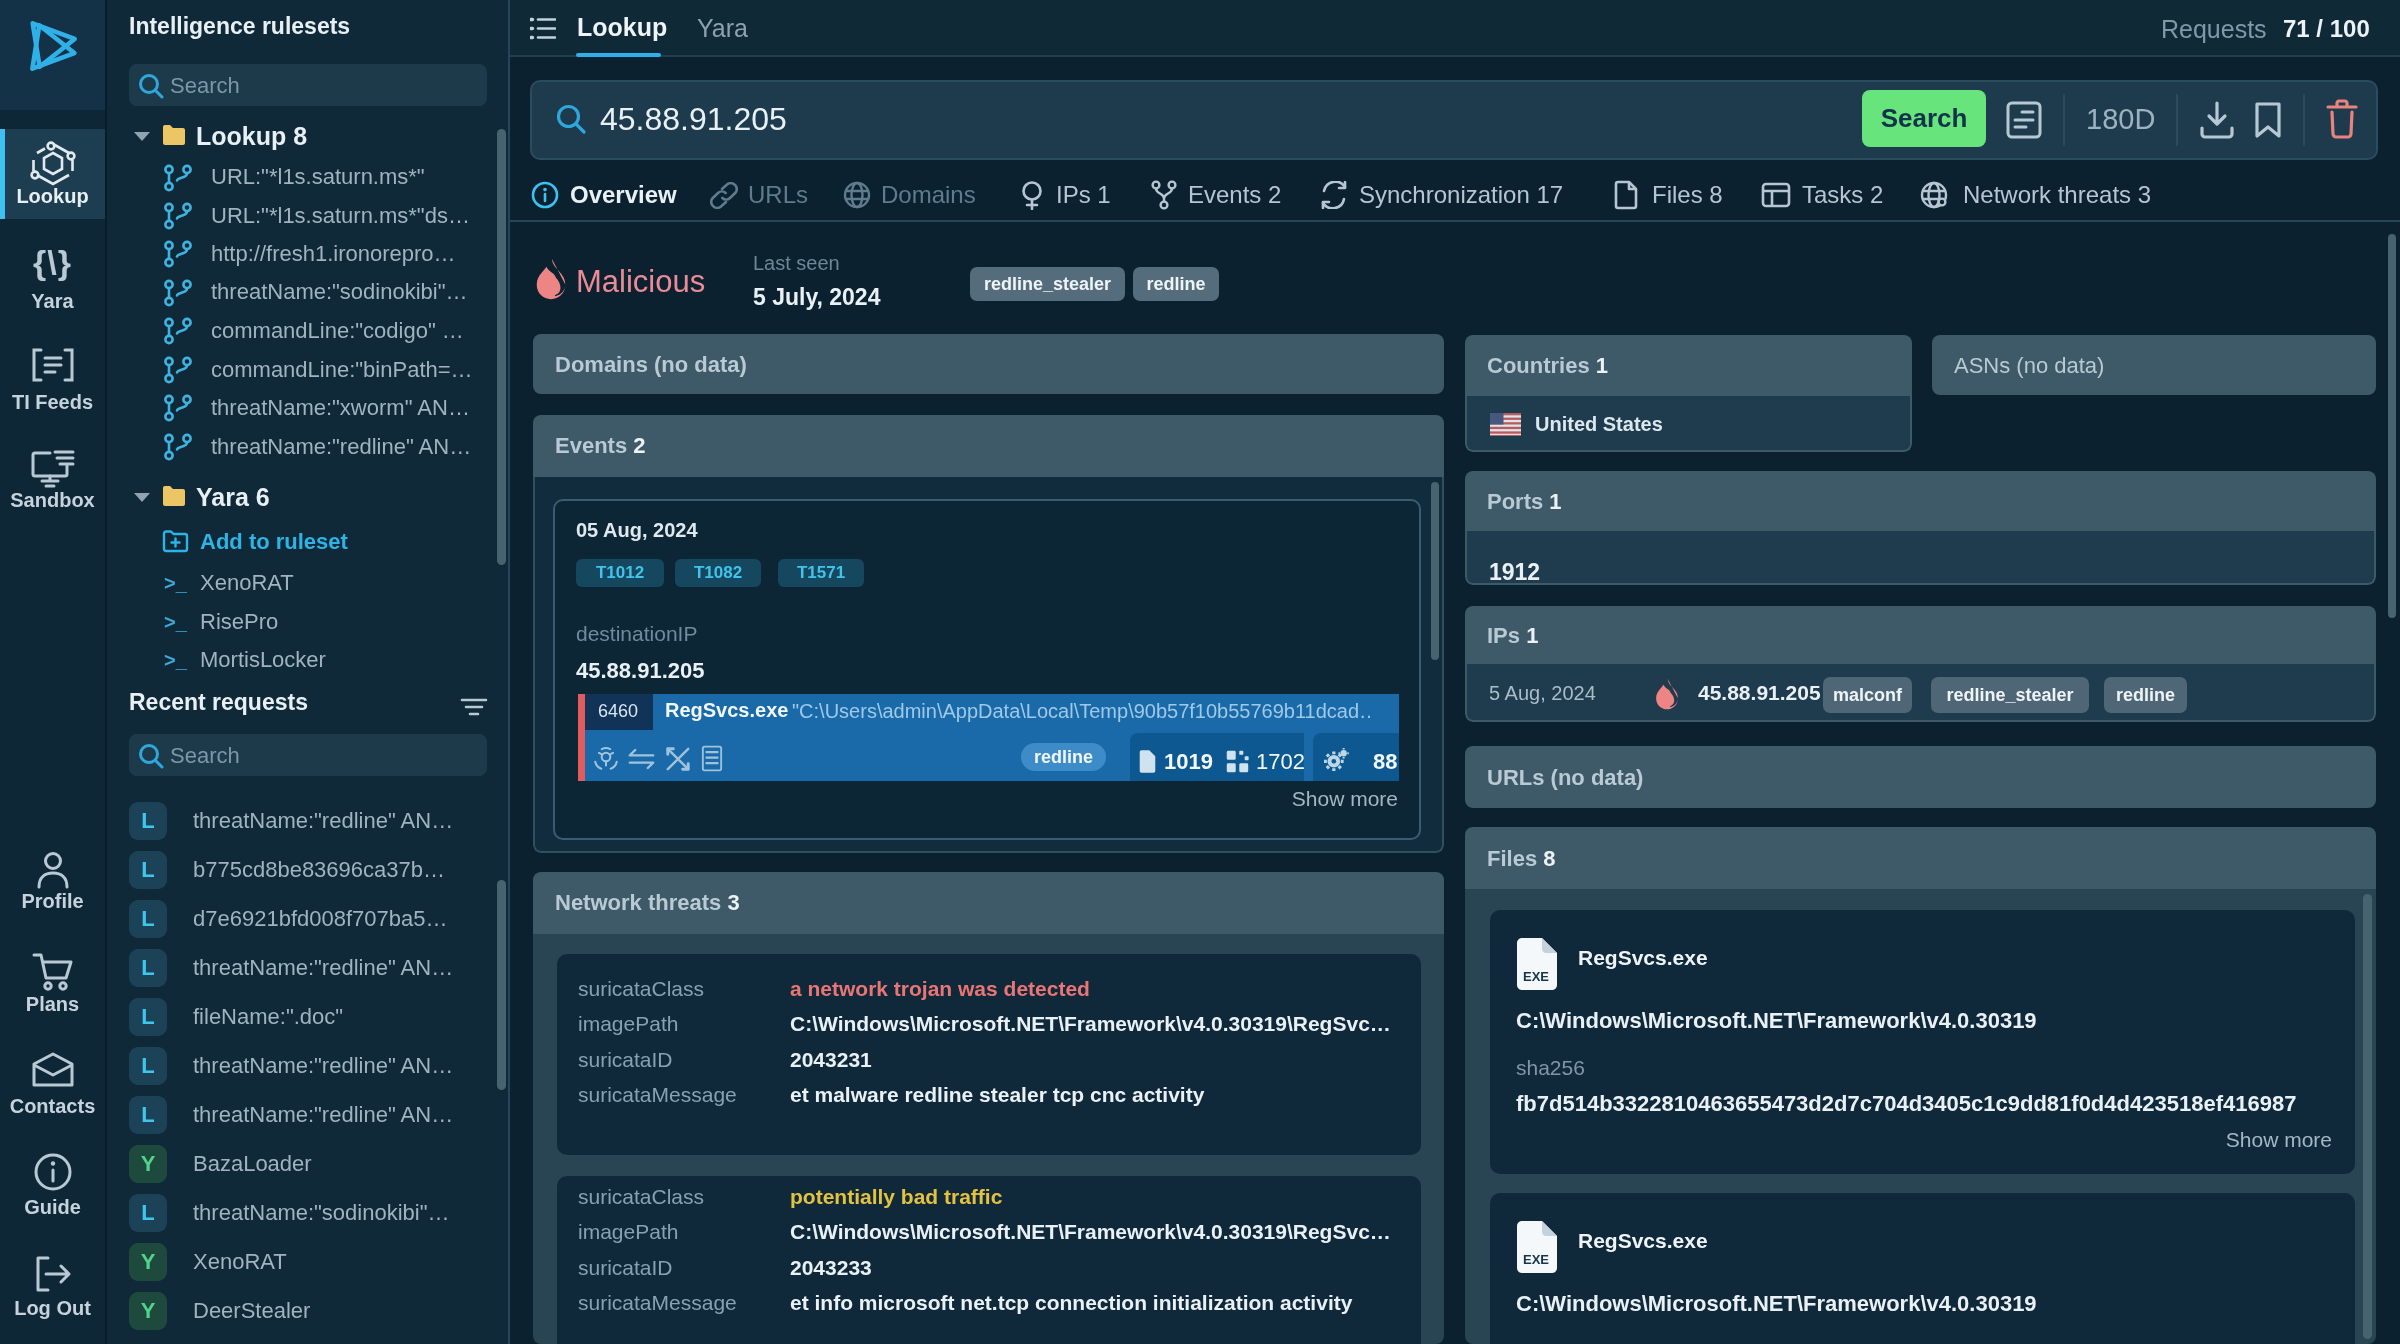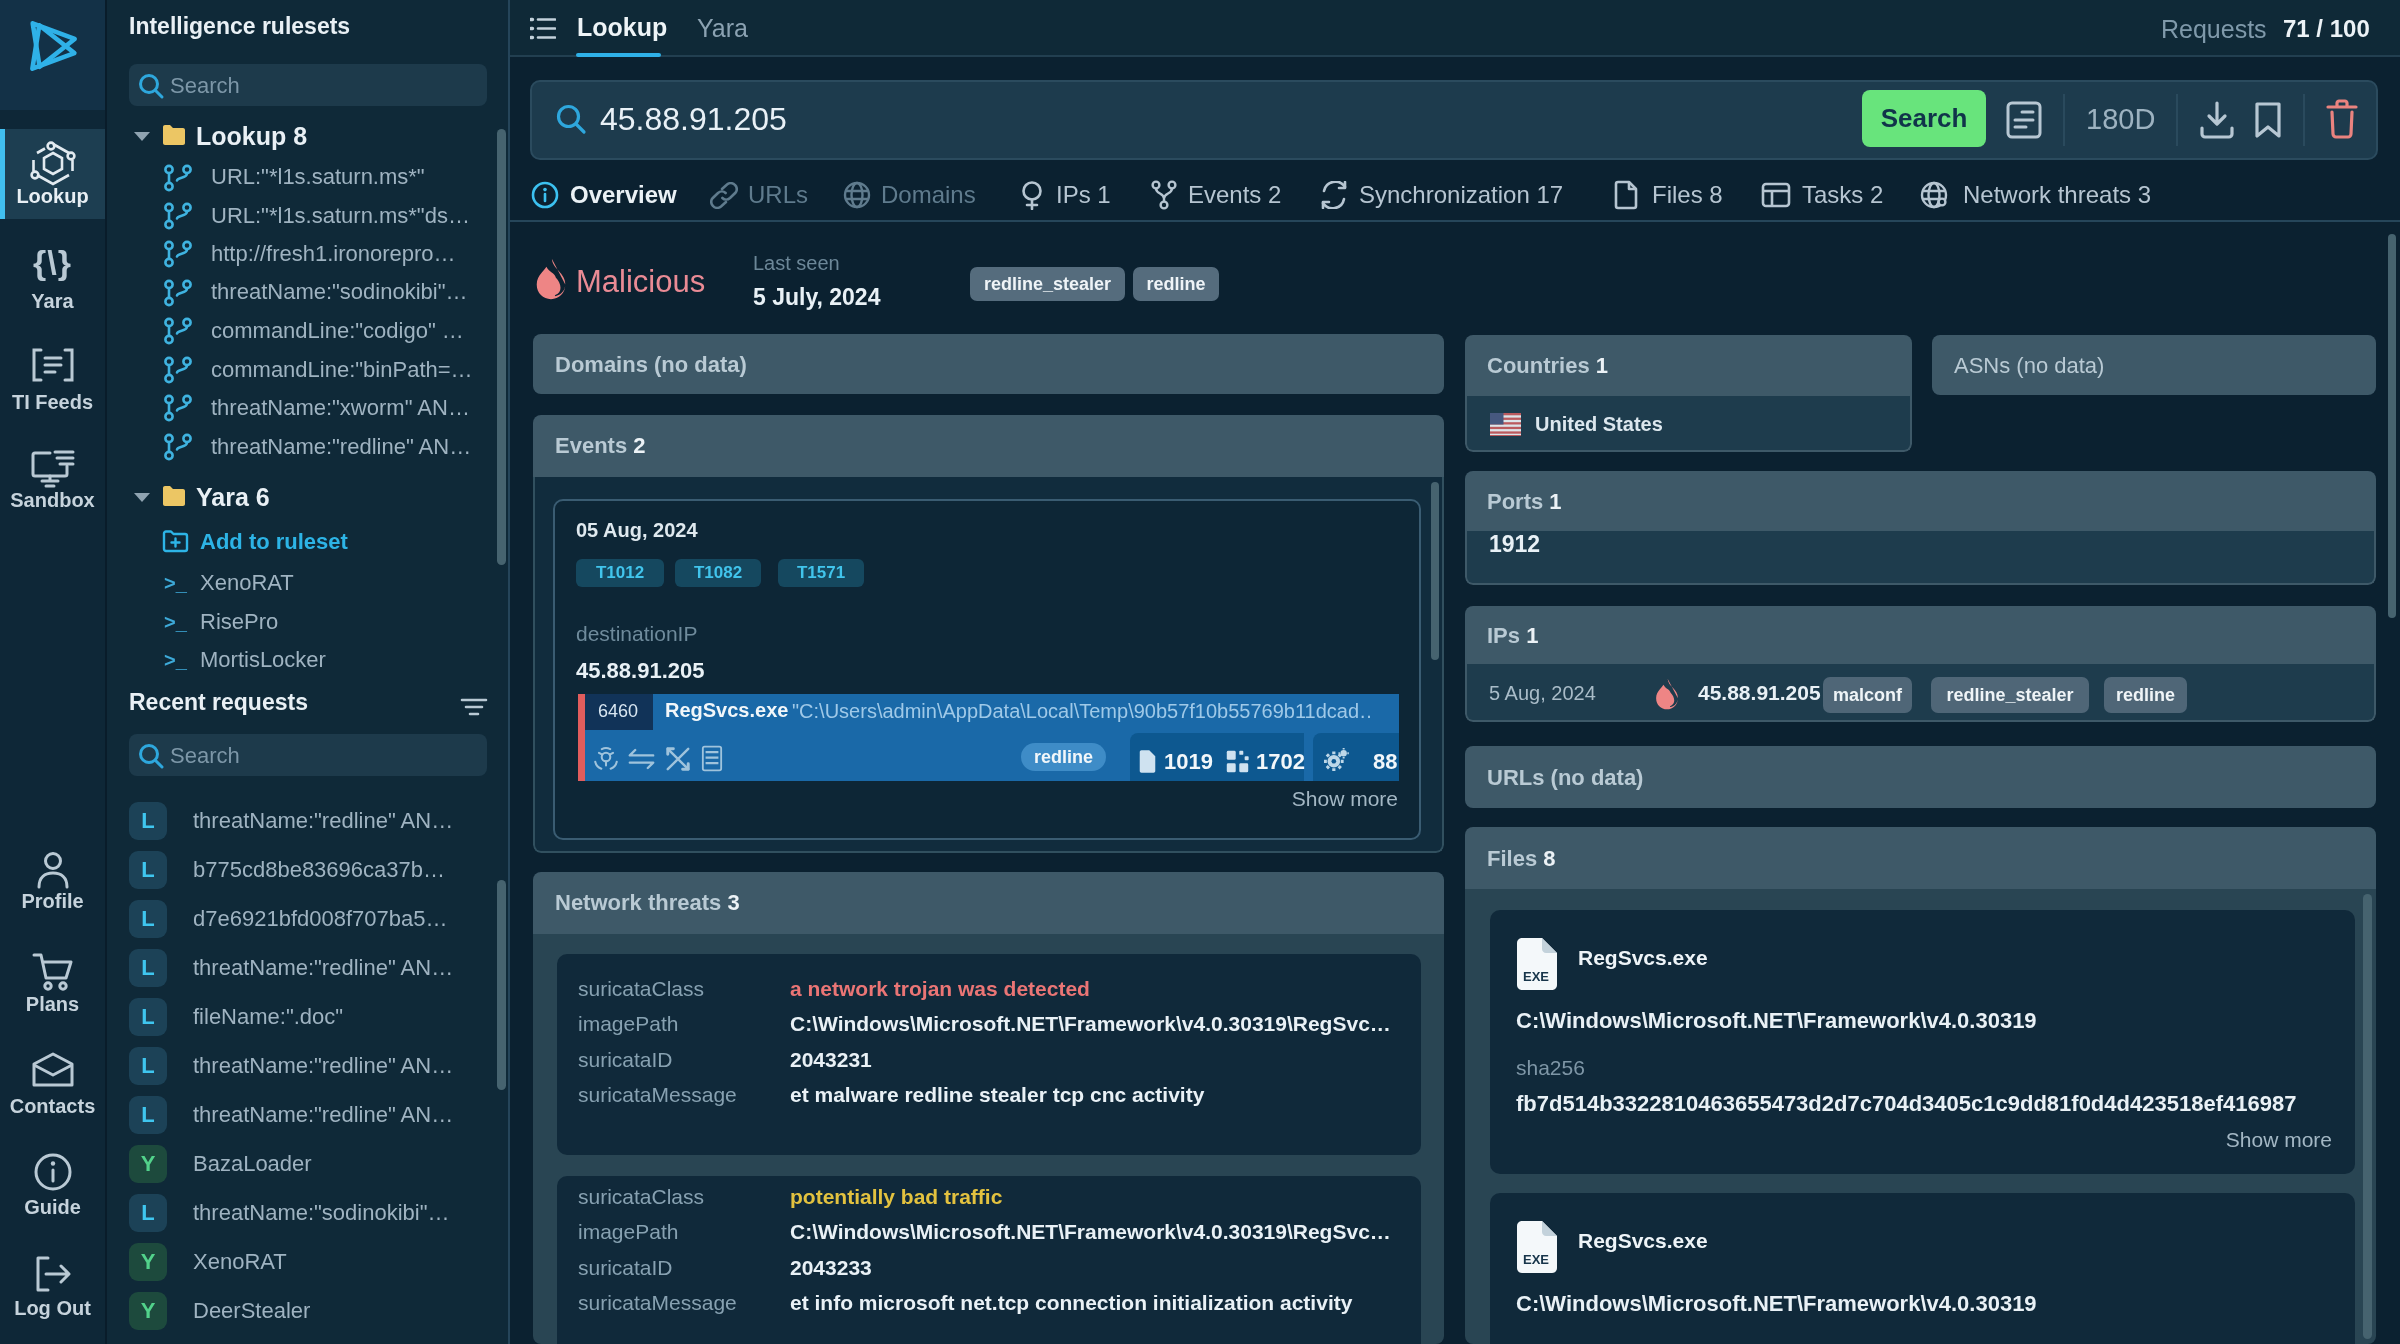--- a/index.html
+++ b/index.html
@@ -394,21 +394,21 @@
         <path d="M13 1 H4 C2.9 1 2 1.9 2 3 V25 C2 26.1 2.9 27 4 27 H18 C19.1 27 20 26.1 20 25 V8 Z" fill="#cfe2f0"></path>
       </svg>
     <div class="abs" style="left:631px;top:334px;font-size:22px;font-weight:bold;color:#f2f7fa">1019</div>
     <svg class="abs" style="left:692px;top:334px" width="25" height="25" viewBox="0 0 28 28" fill="#cfe2f0">
       <rect x="2" y="2" width="10" height="10" rx="1.5"></rect>
         <rect x="2" y="16" width="10" height="10" rx="1.5"></rect>
       <rect x="16" y="16" width="10" height="10" rx="1.5"></rect>
       <rect x="16" y="2" width="4.5" height="4.5" rx="1"></rect>
         <rect x="22" y="8" width="4.5" height="4.5" rx="1"></rect>
     </svg>
-    <div class="abs" style="left:723px;top:334px;font-size:22px;font-weight:bold;color:#f2f7fa">1702</div>
+    <div class="abs" style="left:723px;top:334px;font-size:22px;font-weight:normal;color:#f2f7fa">1702</div>
     <svg class="abs" style="left:790px;top:332px" width="27" height="25" viewBox="0 0 30 28">
       <g fill="#bdd7e8">
         <circle cx="12" cy="16" r="7"></circle>
         <g stroke="#bdd7e8" stroke-width="3.6">
           <path d="M12 8.2 V5 M12 23.8 V27 M4.2 16 H1 M19.8 16 H23 M6.5 10.5 L4.2 8.2 M17.5 10.5 L19.8 8.2 M6.5 21.5 L4.2 23.8 M17.5 21.5 L19.8 23.8"></path>
         </g>
         <circle cx="23" cy="7" r="3.6"></circle>
         <path d="M23 2.8 V1.2 M23 11.2 V12.8 M18.8 7 H17.2 M27.2 7 H28.8" stroke="#bdd7e8" stroke-width="2.2"></path>
       </g>
       <circle cx="12" cy="16" r="2.6" fill="#0d5890"></circle>
@@ -467,21 +467,21 @@
   </div>
   <div class="panel" style="left:1932px;top:335px;width:444px;height:60px;background:#3e5968">
     <div class="abs" style="left:22px;top:18px;font-size:22px;color:#b9cad4;font-weight:normal">ASNs (no data)</div>
   </div>
 
   <div class="panel" style="left:1465px;top:471px;width:911px;height:114px">
     <div class="phead" style="height:60px">
         <span class="t" style="top:18px">Ports <b>1</b></span>
       </div>
     <div class="abs" style="left:0;top:60px;width:911px;height:54px;background:#1e3c4d;border:2px solid #3e5968;border-top:none;border-radius:0 0 8px 8px"></div>
-    <div class="abs" style="left:24px;top:60px;font-size:23px;font-weight:bold;color:#e9f1f6">1912</div>
+    <div class="abs" style="left:24px;top:88px;font-size:23px;font-weight:bold;color:#e9f1f6">1912</div>
   </div>
 
   <div class="panel" style="left:1465px;top:606px;width:911px;height:116px">
     <div class="phead" style="height:58px">
         <span class="t" style="top:17px">IPs <b>1</b></span>
       </div>
     <div class="abs" style="left:0;top:58px;width:911px;height:58px;background:#1e3c4d;border:2px solid #3e5968;border-top:none;border-radius:0 0 8px 8px"></div>
     <div class="abs" style="left:24px;top:76px;font-size:20px;color:#a9bcc8">5 Aug, 2024</div>
     <svg class="abs" style="left:189px;top:72px" width="26" height="32" viewBox="0 0 24 30">
       <path d="M12.6 0.6 C13 4.5 15.2 6.8 17.5 9.2 C20 11.8 22.2 14.8 22.2 19 C22.2 25.3 17.6 29.4 12 29.4 C6.4 29.4 1.8 25.3 1.8 19 C1.8 15.5 3.3 12.9 5.3 10.6 C6.5 9.2 7.8 7.9 8.7 6.3 C9.6 8.1 11 9.4 12.5 10.4 C13.9 11.4 15.1 12.6 15.4 13.9 C17.3 16 18.8 18.4 18.8 21.2 C18.8 23.6 17.4 25.5 15.4 26.3 C14.4 26.7 14.6 27.4 15.6 27.2 C19.4 26.2 22.2 23 22.2 19" fill="#ee8585"></path>

